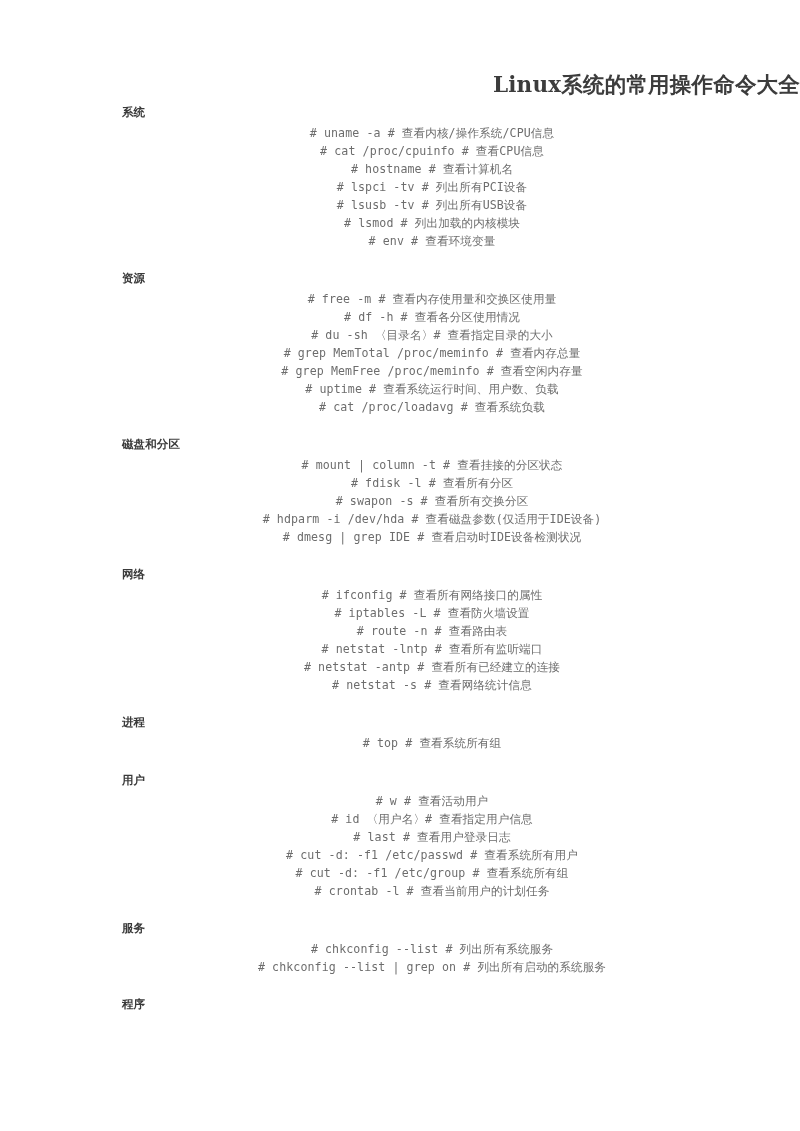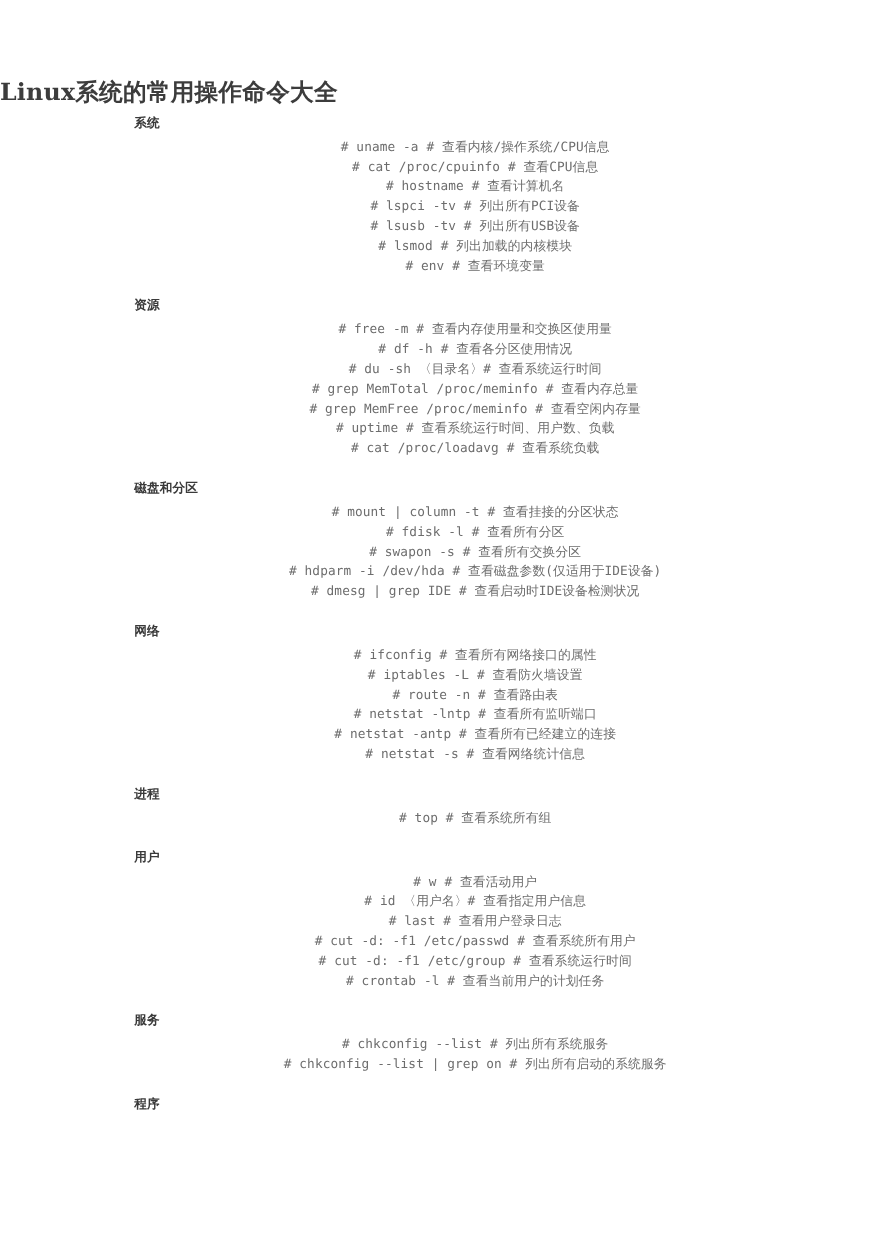--- a/index.html
+++ b/index.html
@@ -23,21 +23,21 @@
     width: 800px;
     height: 1131px;
     background: #ffffff;
   }
 
   #doc-title {
     position: absolute;
     left: 0;
     top: 57px;
     width: 800px;
-    text-align: left;
+    text-align: right;
     font-family: "DejaVu Serif", "Liberation Serif", serif;
     font-size: 21.5px;
     line-height: 28px;
     color: #3c3c3c;
     letter-spacing: 0.2px;
     white-space: nowrap;
   }
 
   #content {
     position: absolute;
@@ -99,21 +99,21 @@
           <li class="cmd-line"># lsusb -tv # 列出所有USB设备</li>
           <li class="cmd-line"># lsmod # 列出加载的内核模块</li>
           <li class="cmd-line"># env # 查看环境变量</li>
         </ul>
       </div>
       <div class="section">
         <div class="section-heading">资源</div>
         <ul class="cmd-list">
           <li class="cmd-line"># free -m # 查看内存使用量和交换区使用量</li>
           <li class="cmd-line"># df -h # 查看各分区使用情况</li>
-          <li class="cmd-line"># du -sh 〈目录名〉# 查看系统运行时间</li>
+          <li class="cmd-line"># du -sh 〈目录名〉# 查看指定目录的大小</li>
           <li class="cmd-line"># grep MemTotal /proc/meminfo # 查看内存总量</li>
           <li class="cmd-line"># grep MemFree /proc/meminfo # 查看空闲内存量</li>
           <li class="cmd-line"># uptime # 查看系统运行时间、用户数、负载</li>
           <li class="cmd-line"># cat /proc/loadavg # 查看系统负载</li>
         </ul>
       </div>
       <div class="section">
         <div class="section-heading">磁盘和分区</div>
         <ul class="cmd-list">
           <li class="cmd-line"># mount | column -t # 查看挂接的分区状态</li>
@@ -140,21 +140,21 @@
           <li class="cmd-line"># top # 查看系统所有组</li>
         </ul>
       </div>
       <div class="section">
         <div class="section-heading">用户</div>
         <ul class="cmd-list">
           <li class="cmd-line"># w # 查看活动用户</li>
           <li class="cmd-line"># id 〈用户名〉# 查看指定用户信息</li>
           <li class="cmd-line"># last # 查看用户登录日志</li>
           <li class="cmd-line"># cut -d: -f1 /etc/passwd # 查看系统所有用户</li>
-          <li class="cmd-line"># cut -d: -f1 /etc/group # 查看系统运行时间</li>
+          <li class="cmd-line"># cut -d: -f1 /etc/group # 查看系统所有组</li>
           <li class="cmd-line"># crontab -l # 查看当前用户的计划任务</li>
         </ul>
       </div>
       <div class="section">
         <div class="section-heading">服务</div>
         <ul class="cmd-list">
           <li class="cmd-line"># chkconfig --list # 列出所有系统服务</li>
           <li class="cmd-line"># chkconfig --list | grep on # 列出所有启动的系统服务</li>
         </ul>
       </div>

